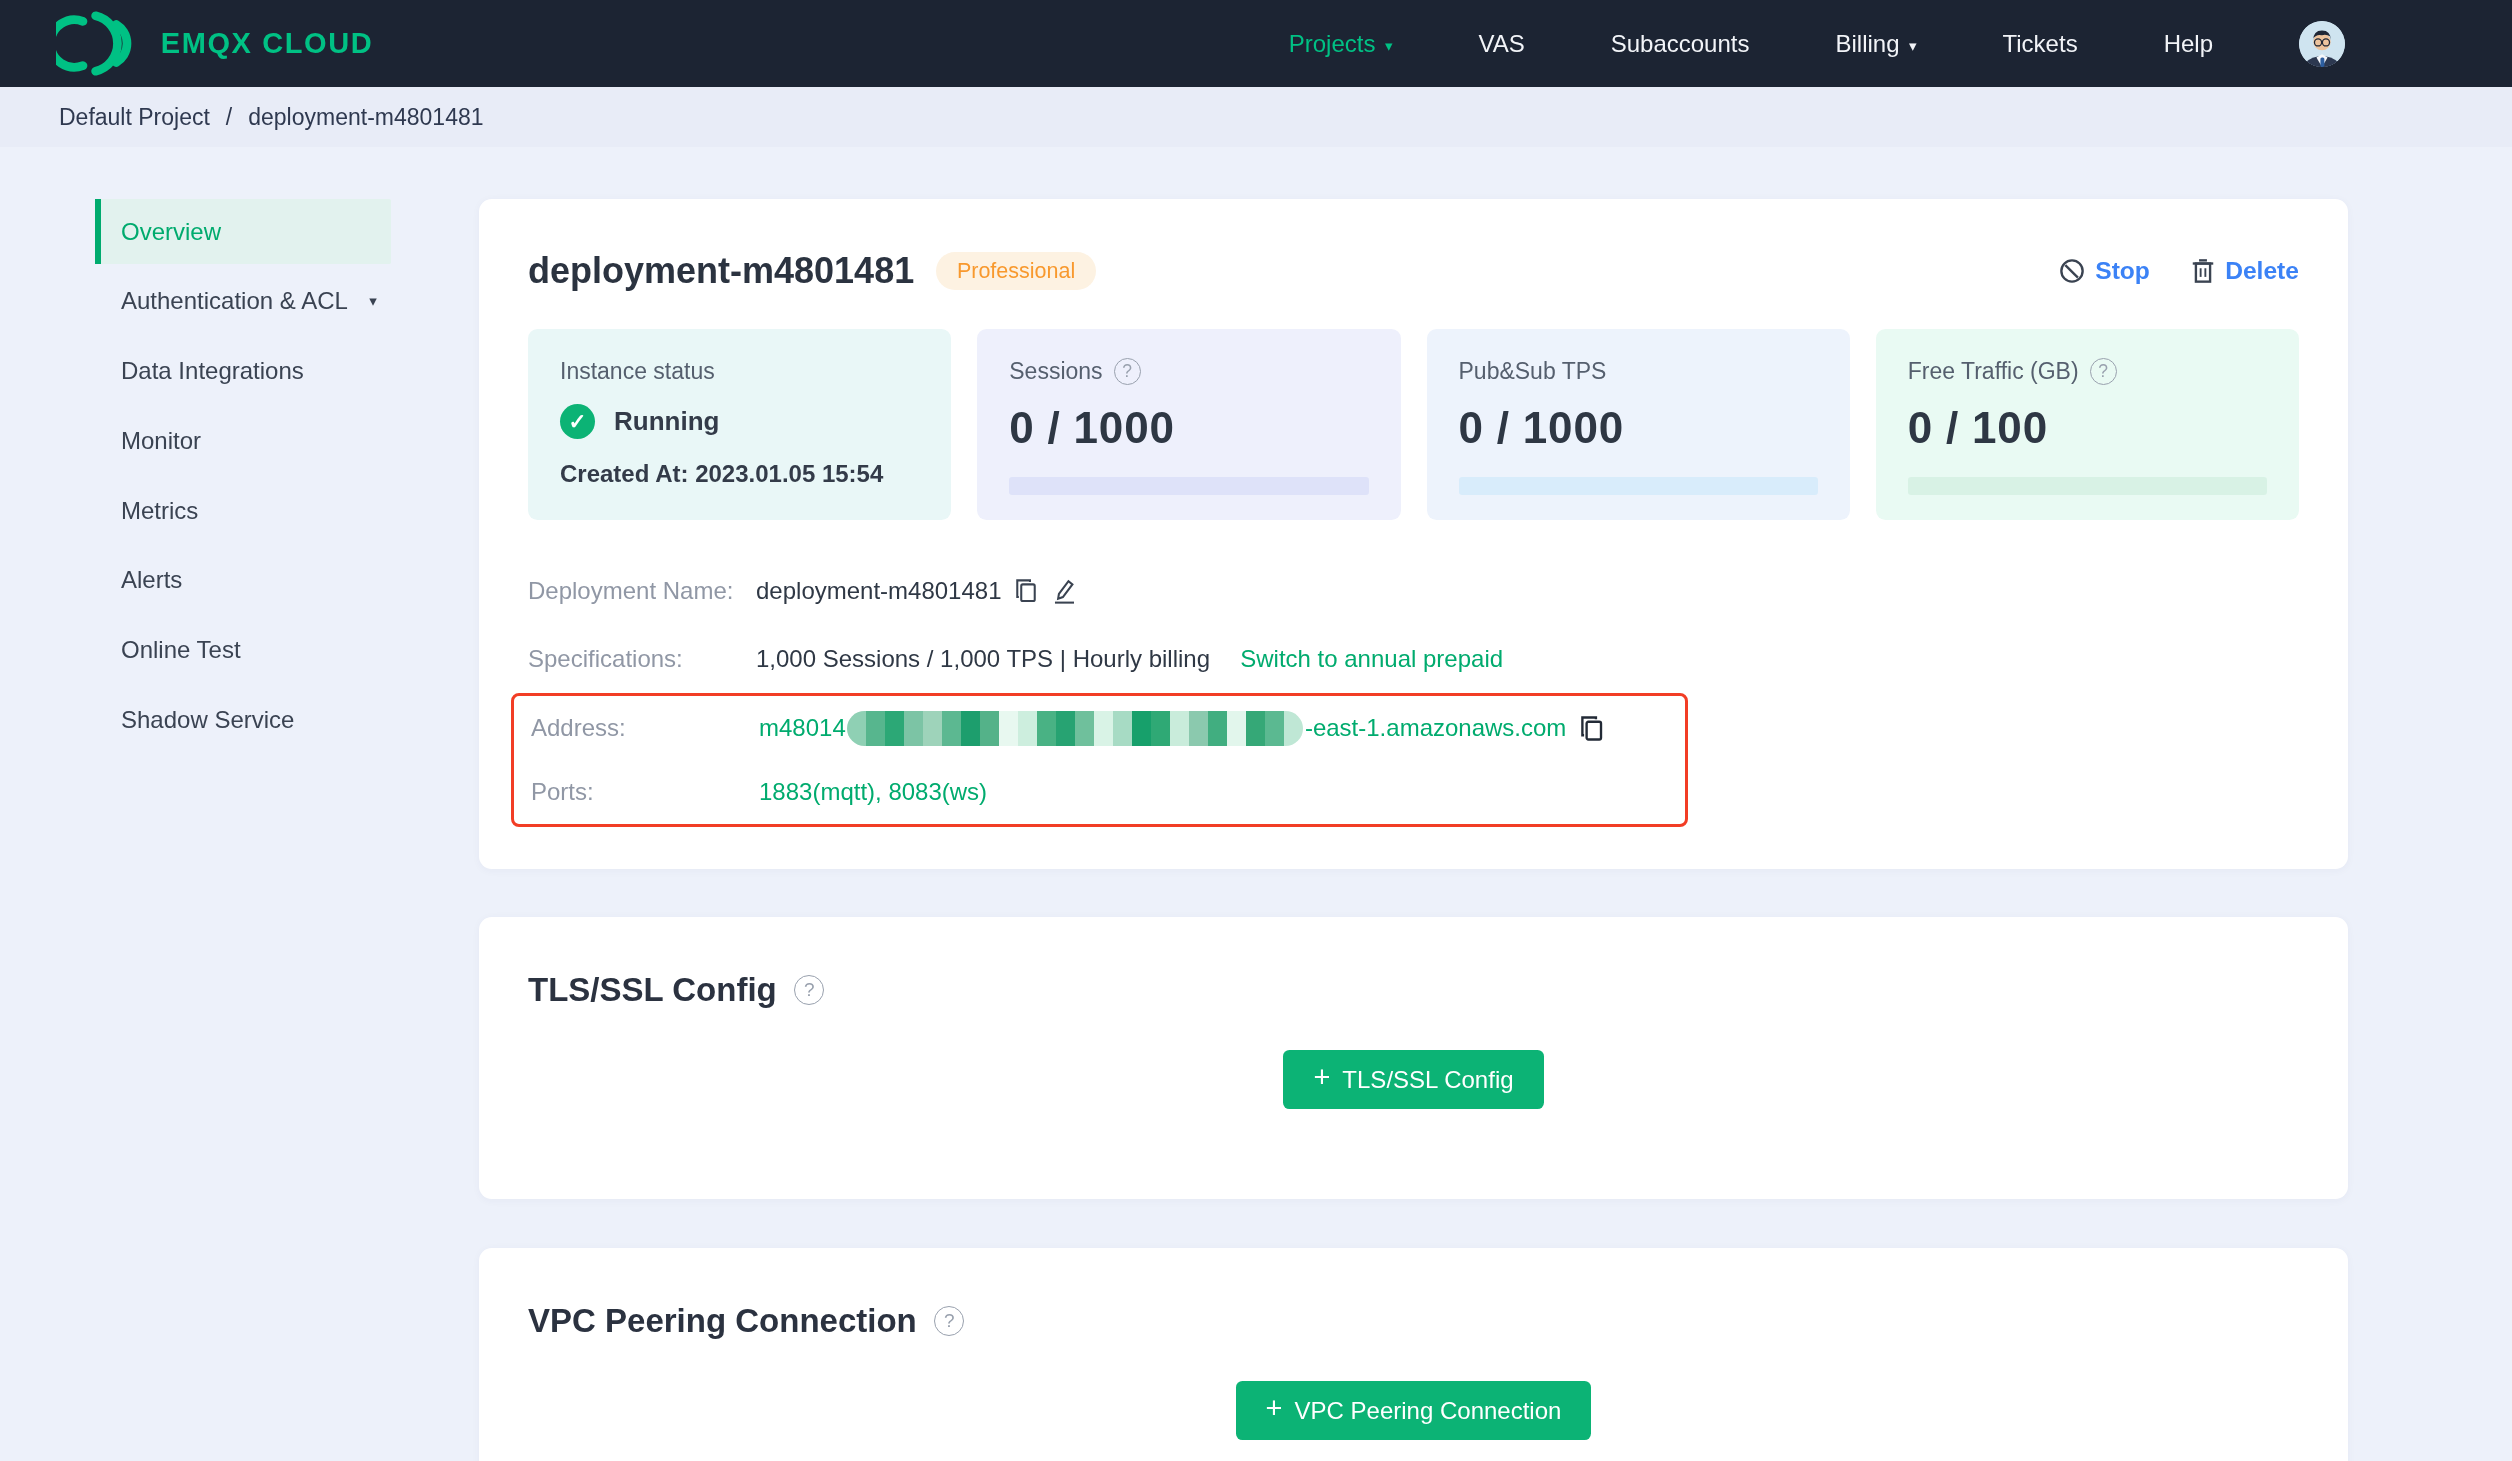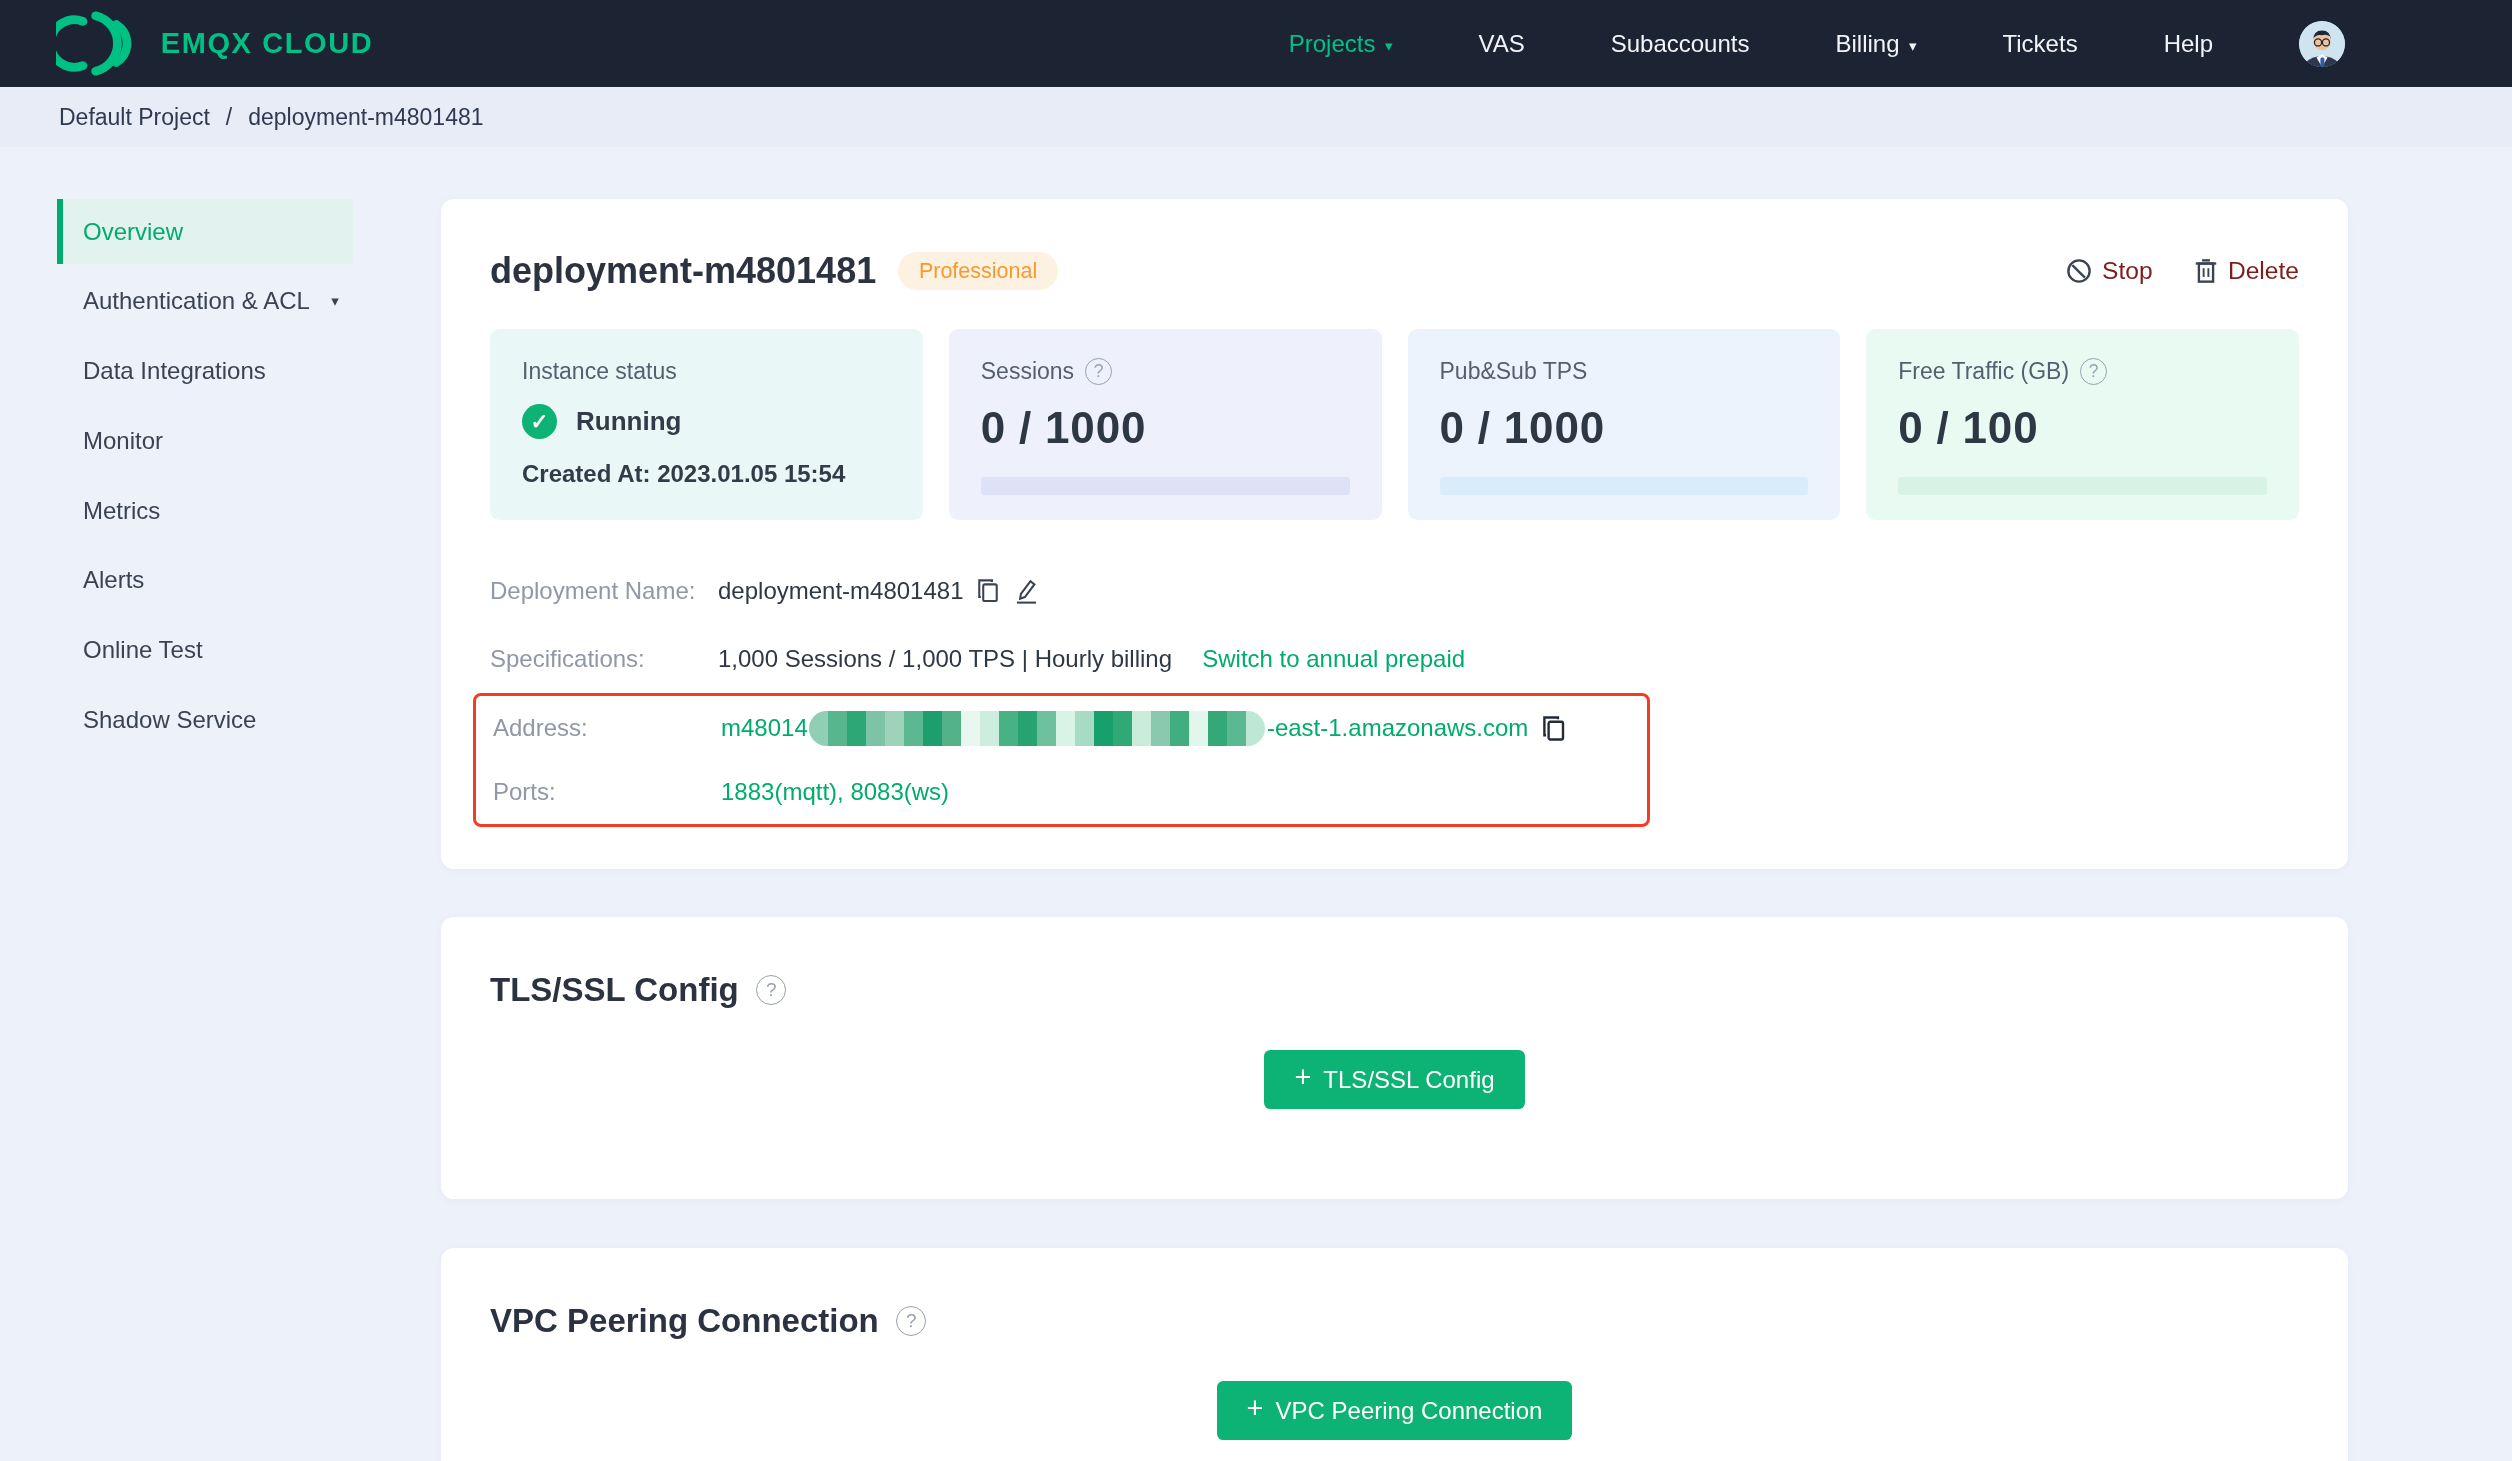--- a/index.html
+++ b/index.html
@@ -16,41 +16,41 @@
   .nav-item.active { color:var(--accent-bright,#00c184); }
   .caret { font-size:15px; line-height:1; transform:translateY(1.6px); }
   .avatar { width:46px; height:46px; border-radius:50%; overflow:hidden; background:#cfe4f0; cursor:pointer; }
 
   
   .breadcrumb { height:60px; background:var(--breadcrumb-bg,#e8ecf7); display:flex;
     align-items:center; padding-left:59px; font-size:23px; color:#2f3950; gap:16px; }
   .crumb { cursor:pointer; }
 
   
-  .content { display:flex; height:1314px; }
+  .content { display:flex; height:1314px;padding-left:38px; }
   .sidebar { width:377px; padding-top:52px; flex-shrink:0; }
   .side-item { margin:0 0 4.8px 57px; width:296px; height:65px; border-left:6.4px solid transparent;
     padding:0 14.3px 0 20px; display:flex; align-items:center; justify-content:space-between;
     font-size:24px; color:#3a4352; cursor:pointer; border-radius:0 1.6px 1.6px 0; }
   .side-item.active { border-left-color:var(--accent,#00ab6e); background:#e2f2ee;
     color:var(--accent,#00ab6e); }
   .side-caret { font-size:15px; color:#3a4352; }
 
   .main { flex:1; padding:52px 164px 0 64px; }
   .card { background:#fff; border-radius:12.7px; box-shadow:0 1.6px 8px rgba(40,60,100,.04); }
   .card.first { padding:51px 49px 0; height:670px; }
 
   
   .dep-header { display:flex; align-items:center; justify-content:space-between; }
   .dep-title-wrap { display:flex; align-items:center; gap:22px; }
   .dep-title { font-size:36px; font-weight:bold; color:#2b3340; }
   .badge { height:38px; display:flex; align-items:center; padding:0 20.7px; border-radius:20.7px;
     background:var(--badge-bg,#fdf2e2); color:var(--badge-text,#f8992e); font-size:21.5px; }
   .dep-actions { display:flex; align-items:center; gap:41px; }
-  .action-btn { display:flex; align-items:center; gap:10.3px; font-size:24.6px; color:#7f1d1d; cursor:pointer; }
+  .action-btn { display:flex; align-items:center; gap:10.3px; font-size:24.6px; color:#3b82f6; cursor:pointer;font-weight:bold; }
 
   
   .stats-row { display:grid; grid-template-columns:repeat(4,1fr); gap:26px; margin-top:37px; }
   .stat-card { height:191px; border-radius:9.5px; padding:29px 32px; position:relative; }
   .stat-card.instance { background:var(--stat1-bg,#e9f7f7); }
   .stat-card.sessions { background:var(--stat2-bg,#eef0fc); }
   .stat-card.tps      { background:var(--stat3-bg,#edf3fc); }
   .stat-card.traffic  { background:var(--stat4-bg,#e9faf3); }
   .stat-label { font-size:23px; color:#555f6e; display:flex; align-items:center; gap:11px; }
   .stat-value { font-size:44px; font-weight:bold; color:#2e3744; margin-top:17.5px; letter-spacing:0.8px; }

